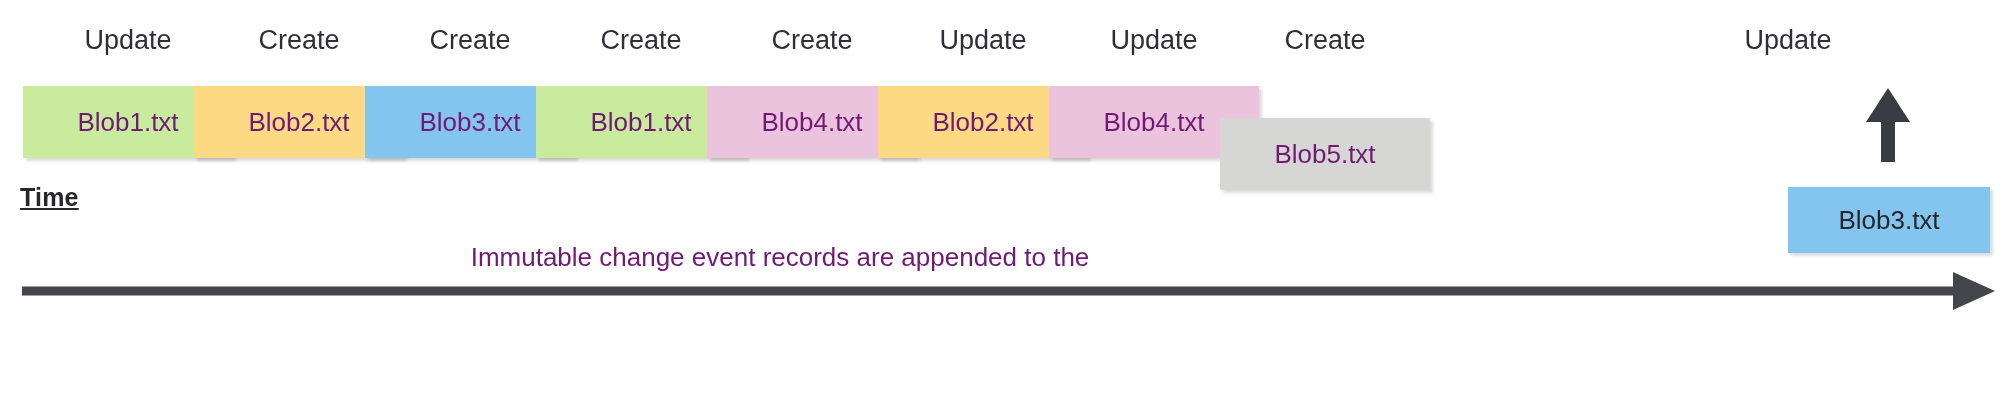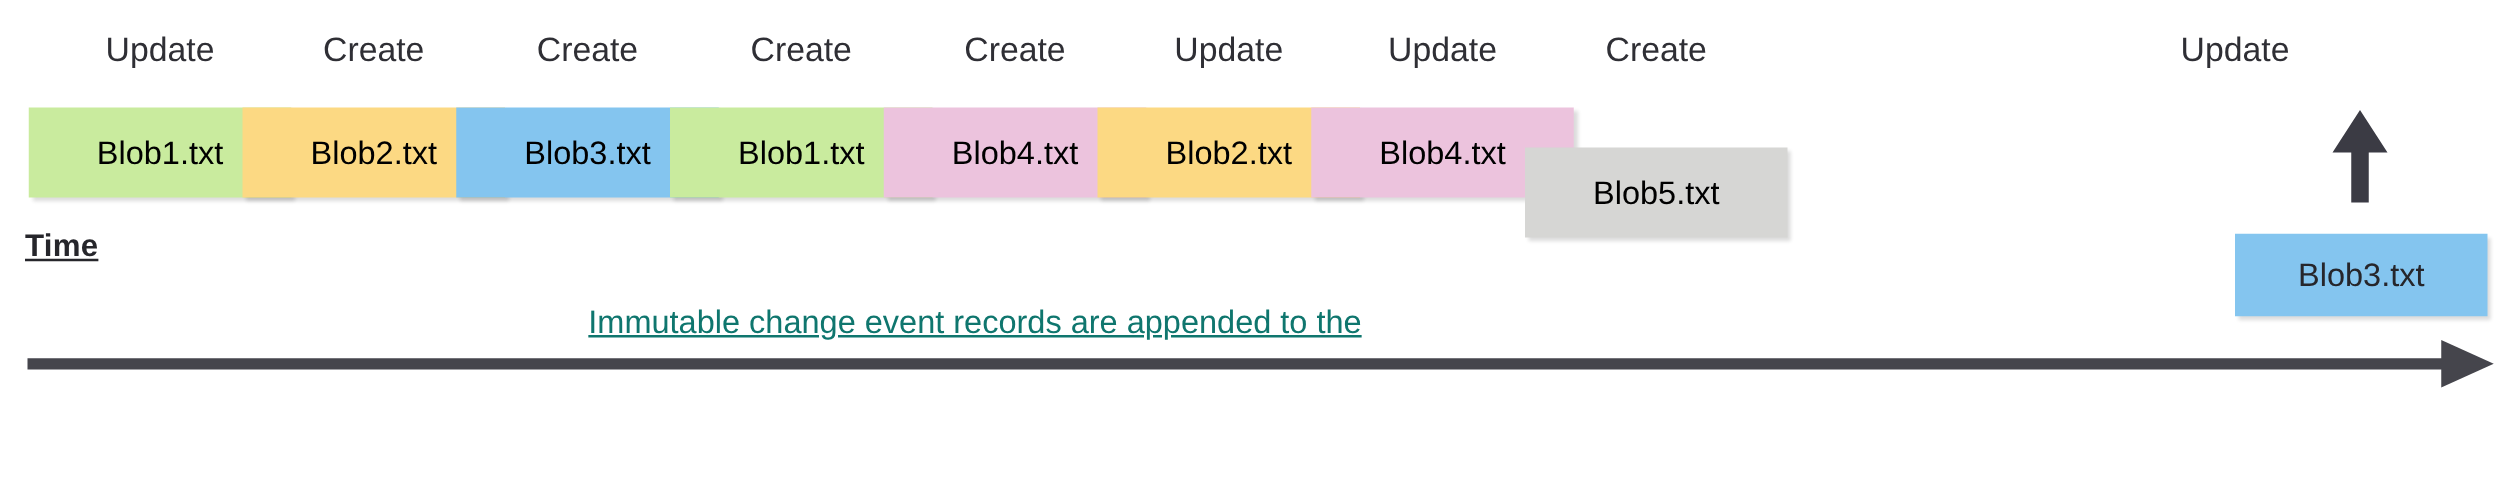--- a/index.html
+++ b/index.html
@@ -42,21 +42,21 @@
     position: absolute;
     top: 86px;
     left: 0;
     width: 210px;
     height: 72px;
     box-sizing: border-box;
     display: flex;
     align-items: center;
     justify-content: center;
     font-size: 26px;
-    color: #000000;
+    color: #701a75;
     box-shadow: 3px 3px 3px rgba(0,0,0,0.14);
   }
 
   
   .appended-box {
     position: absolute;
     left: 1788px;
     top: 187px;
     width: 202px;
     height: 66px;
@@ -99,22 +99,21 @@
 
   
   .caption {
     position: absolute;
     left: 380px;
     top: 240px;
     width: 800px;
     text-align: center;
     font-size: 26px;
     line-height: 34px;
-    color: #0f766e;
-    text-decoration: underline;
+    color: #701a75;
   }
   .caption-line { display: block; }
 </style>
 </head>
 <body>
 
 <div id="diagram">
 
   <div class="event-col" style="left:23px;">
     <div class="op-label">Update</div>

